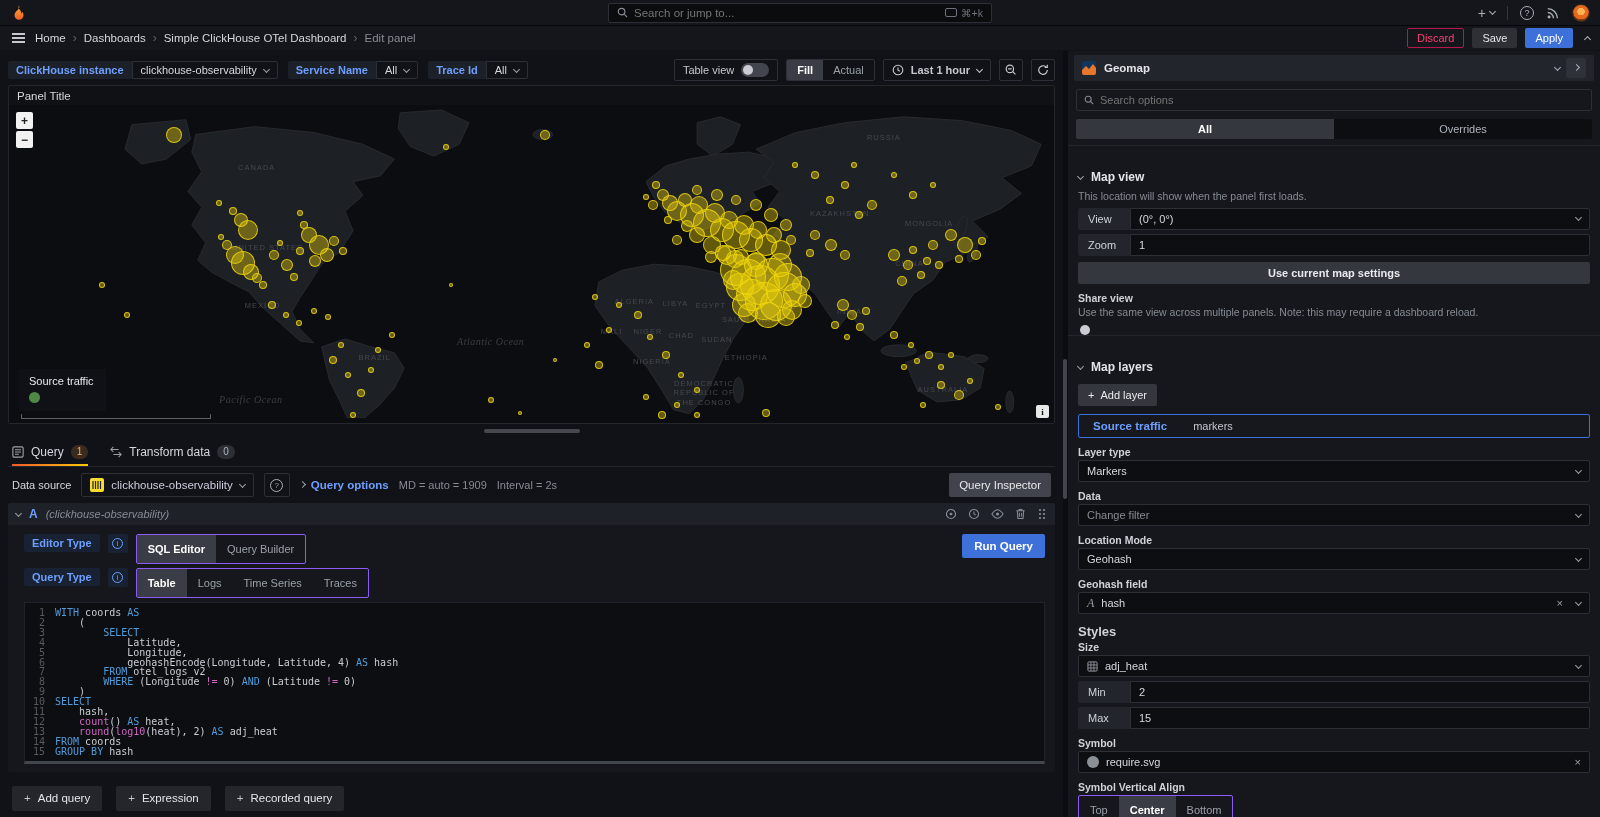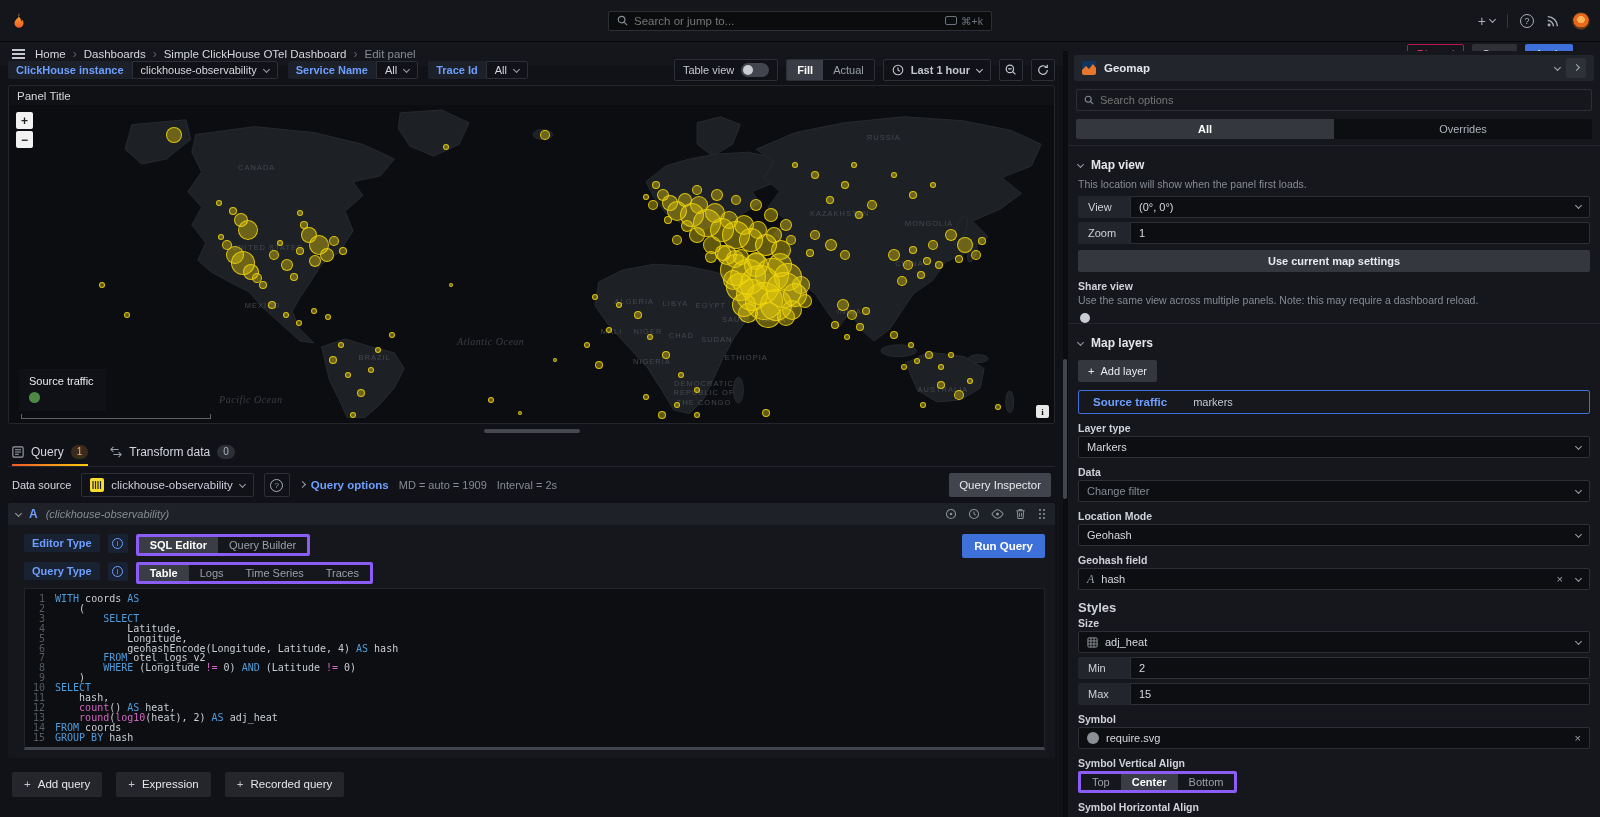--- a/index.html
+++ b/index.html
@@ -1,21 +1,21 @@
 <!DOCTYPE html>
 <html><head>
 <meta charset="utf-8">
 <style>
 *{margin:0;padding:0;box-sizing:border-box}
 html,body{width:1600px;height:817px;overflow:hidden}
 body{background:#111217;font-family:"Liberation Sans",sans-serif;font-size:12px;color:#ccccdc}
 .app{position:relative;width:1600px;height:817px}
 
 
-.nav1{height:42px;background:#14161b;border-bottom:1px solid #060709;display:flex;align-items:center;padding:0 10px;position:relative;z-index:5}
+.nav1{height:26px;background:#14161b;border-bottom:1px solid #060709;display:flex;align-items:center;padding:0 10px;position:relative;z-index:5}
 .logo{width:18px;height:18px}
 .search{position:absolute;left:50%;transform:translateX(-50%);width:384px;height:20px;background:#0b0c0e;border:1px solid #2c3036;border-radius:2px;display:flex;align-items:center;gap:6px;padding:0 8px;color:#868b94}
 .search input{flex:1;background:transparent;border:0;outline:0;color:#9096a0;font-size:11.5px;font-family:inherit}
 .kbd-hint{display:flex;align-items:center;gap:4px;color:#6d727c;font-size:10.5px}
 .kicon{width:12px;height:9px;border:1px solid #6d727c;border-radius:2px}
 .nav1-right{margin-left:auto;display:flex;align-items:center;gap:12px;color:#aab0b9}
 .vdiv{width:1px;height:14px;background:#33363d}
 .qcircle{width:14px;height:14px;border:1.3px solid #aab0b9;border-radius:50%;font-size:9px;display:flex;align-items:center;justify-content:center}
 .avatar{width:18px;height:18px;border-radius:50%;background:radial-gradient(circle at 50% 42%,#ffb357 0 30%,#e8681e 31% 62%,#7a3a12 63%);border:1px solid #3a2c18}
 
@@ -121,39 +121,39 @@
 .opthead{height:26px;margin:4px 6px 0;background:#22252c;border-radius:2px;display:flex;align-items:center;gap:8px;padding:0 8px}
 .opthead .t{font-weight:bold;font-size:11.5px;color:#e3e5e9}
 .opthead-right{margin-left:auto;display:flex;align-items:center;gap:6px;color:#aab0b9}
 .panebtn{width:20px;height:20px;background:#2e3138;border-radius:2px;display:flex;align-items:center;justify-content:center}
 .optsearch{margin:8px 8px 0;height:22px;border:1px solid #2c3036;border-radius:2px;display:flex;align-items:center;gap:6px;padding:0 7px;color:#868b94}
 .optsearch input{flex:1;background:transparent;border:0;outline:0;color:#9096a0;font-size:11px;font-family:inherit}
 .opttabs{margin:8px 8px 0;display:flex;background:#0d0e12;border-radius:2px;overflow:hidden}
 .opttab{flex:1;height:20px;display:flex;align-items:center;justify-content:center;font-size:11px;color:#aeb3bc}
 .opttab.on{background:#34373e;color:#fff;font-weight:bold}
 .optscroll{flex:1;overflow:hidden;margin-top:6px}
-.section{border-top:1px solid #22252b;padding:10px 10px 12px 10px}
+.section{border-top:1px solid #22252b;padding:22px 10px 12px 10px}
 .sechead{display:flex;align-items:center;gap:8px;font-weight:bold;font-size:12px;color:#e3e5e9;padding:2px 0 6px}
 .sechead .cv{color:#9aa0a8}
 .flabel{font-size:10.5px;font-weight:bold;color:#cfd2d8;margin:8px 0 2px}
 .fdesc{font-size:10.5px;color:#868b94;margin-bottom:4px;line-height:1.3}
 .inrow{display:flex;margin:4px 0}
 .inlabel{background:#22252b;color:#cfd2d8;font-size:11px;display:flex;align-items:center;padding:0 10px;border-radius:2px 0 0 2px;min-width:52px}
 .infield{flex:1;height:22px;background:#0d0e12;border:1px solid #2c3036;display:flex;align-items:center;padding:0 8px;color:#d5d8de;font-size:11px;border-radius:0 2px 2px 0;gap:6px}
 .infield input{flex:1;background:transparent;border:0;outline:0;color:#d5d8de;font-size:11px;font-family:inherit}
 .select{height:22px;background:#0d0e12;border:1px solid #2c3036;border-radius:2px;display:flex;align-items:center;padding:0 8px;color:#d5d8de;font-size:11px;gap:7px}
 .select .cv,.infield .cv{margin-left:auto;color:#9aa0a8}
 .select .x{color:#9aa0a8;margin-left:auto}
 .wide{width:100%}
 .graybtn{height:22px;background:#34373e;color:#e8eaed;border-radius:2px;display:flex;align-items:center;justify-content:center;font-size:11px;font-weight:bold;margin:6px 0 2px}
 .addlayer{height:22px;background:#34373e;color:#e8eaed;border-radius:2px;display:inline-flex;align-items:center;gap:6px;padding:0 10px;font-size:11px;margin:4px 0 8px}
 .layercard{border:1px solid #3d71d9;border-radius:2px;background:#16181e;height:24px;display:flex;align-items:center;gap:26px;padding:0 14px;margin-bottom:4px}
 .layercard .nm{color:#6e9fff;font-weight:bold;font-size:11.5px}
 .layercard .kd{color:#c3c7cf;font-size:11px}
-.alignseg{display:inline-flex;border:3px solid #8b5cf6;border-radius:2px;overflow:hidden;height:22px}
+.alignseg{display:inline-flex;border:1px solid #8b5cf6;border-radius:2px;overflow:hidden;height:30px}
 .alignseg span{display:flex;align-items:center;padding:0 11px;font-size:11px;color:#9aa0a8}
 .alignseg span.on{background:#3a3d45;color:#fff;font-weight:bold}
 .stylesml{font-size:13px;font-weight:bold;color:#cfd2d8;margin-top:10px}
 .icn{flex:none;display:inline-flex;align-items:center;justify-content:center}
 .stricon{font-style:italic;font-family:"Liberation Serif",serif;color:#9aa0a8;font-size:12px}
 .graycircle{width:12px;height:12px;border-radius:50%;background:#8b9096}
 </style>
 </head>
 <body>
 

